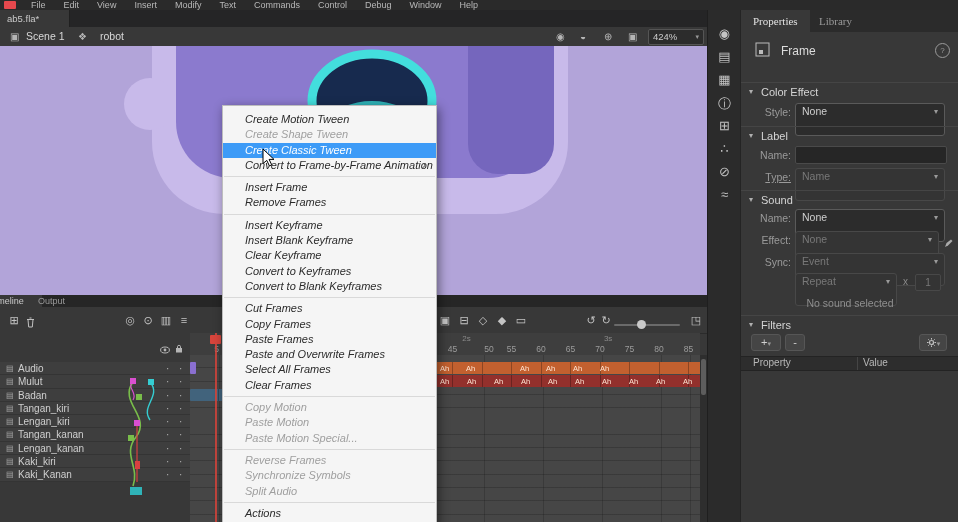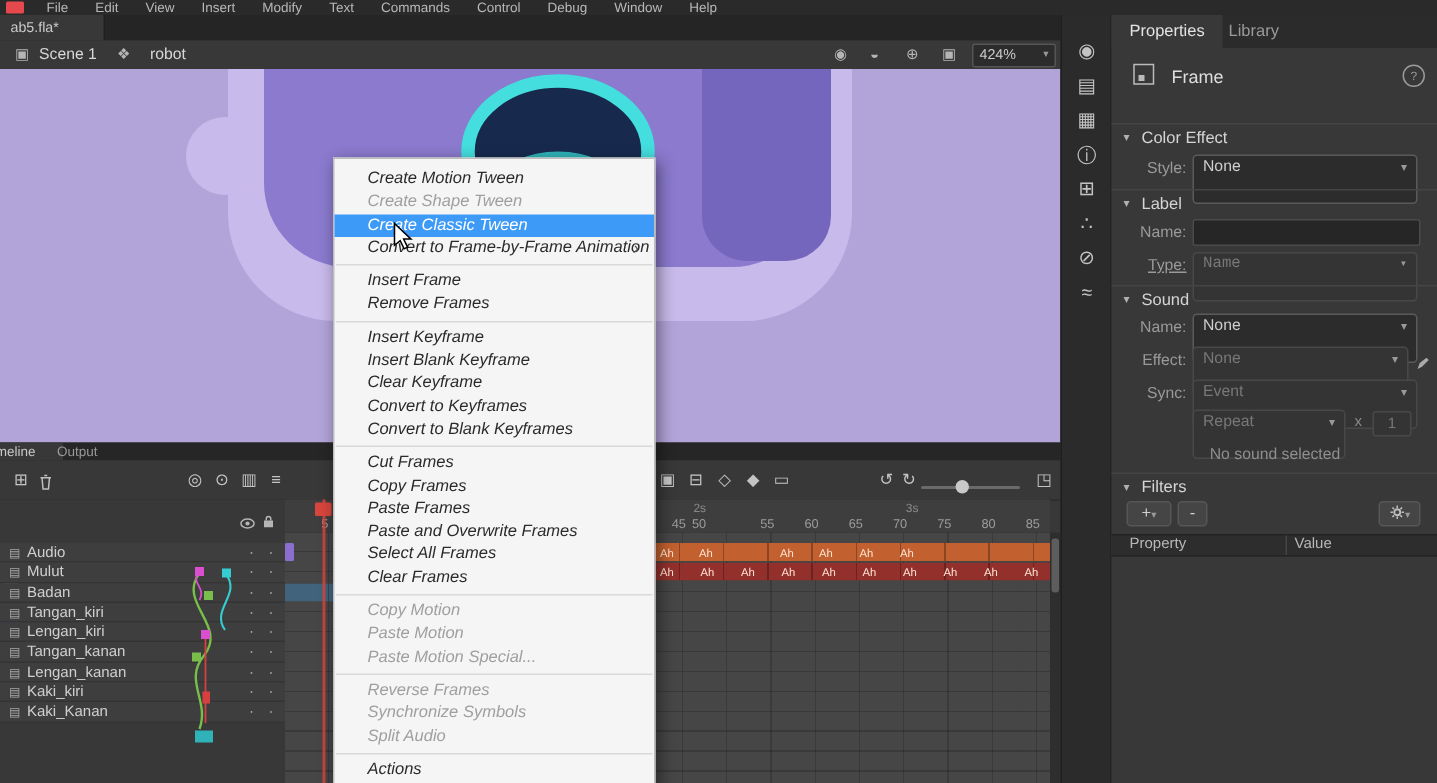--- a/index.html
+++ b/index.html
@@ -54,21 +54,21 @@
   #playhead-line{left:215px;top:38px;width:2px;height:189px;background:rgba(216,69,60,.85);z-index:4;}
   #playhead-head{left:210px;top:40px;width:11px;height:9px;background:#d8453c;border-radius:1px;z-index:5;}
   #tl-scroll{left:700px;top:60px;width:7px;height:167px;background:#2e2e2e;}
   #tl-scroll-thumb{left:701px;top:64px;width:5px;height:36px;background:#5d5d5d;border-radius:2px;}
   
   #toolstrip{left:707px;top:10px;width:33px;height:512px;background:#2b2b2b;border-left:1px solid #1f1f1f;}
   .ts-icon{position:absolute;left:0;width:33px;text-align:center;font-size:13px;color:#c3c3c3;}
   
   #props{left:740px;top:10px;width:218px;height:512px;background:#383838;border-left:1px solid #242424;}
   #props-tabs{left:0;top:0;width:218px;height:22px;background:#2b2b2b;}
-  .pp-tab{position:absolute;top:0;height:22px;font-size:11px;line-height:22px;padding:0 12px;color:#9a9a9a;}
+  .pp-tab{position:absolute;top:0;height:22px;font-size:11px;line-height:22px;padding:0 12px;color:#9a9a9a;font-family:Liberation Serif, serif;}
   .pp-tab.active{background:#383838;color:#e2e2e2;}
   .sec-h{position:absolute;left:0;width:218px;height:18px;border-top:1px solid #454545;}
   .sec-tri{position:absolute;left:8px;top:4px;font-size:8px;color:#b0b0b0;}
   .sec-title{position:absolute;left:20px;top:3px;font-size:11px;color:#d5d5d5;}
   .pr-label{position:absolute;width:46px;text-align:right;font-size:10.5px;color:#9a9a9a;}
   .sel{position:absolute;height:33px;background:#2c2c2c;border:1px solid #5a5a5a;border-radius:3px;
        font-size:10.5px;line-height:15px;color:#cfcfcf;padding:0 6px;display:flex;justify-content:space-between;box-sizing:border-box;}
   .sel.dis{background:#343434;border-color:#484848;color:#787878;}
   .sel .arr{font-size:8px;color:#9a9a9a;line-height:15px;}
   .inp{position:absolute;height:16px;background:#262626;border:1px solid #4a4a4a;border-radius:2px;}
@@ -165,21 +165,21 @@
       <span class="abs" style="left:175px;top:6px;">
         <svg width="8" height="9">
             <rect x="1" y="4" width="6" height="4.5" fill="#b5b5b5"></rect>
             <path d="M2.5 4V2.8a1.5 1.5 0 0 1 3 0V4" stroke="#b5b5b5" fill="none"></path>
           </svg>
       </span>
     </div>
     <div class="abs" id="ruler-frames">
         <div class="rnum" style="left: 17.55px;">5</div>
         <div class="rnum" style="left: 253.55px;">45</div>
-        <div class="rnum" style="left: 267px;">50</div>
+        <div class="rnum" style="left: 290px;">50</div>
         <div class="rnum" style="left: 312.55px;">55</div>
         <div class="rnum" style="left: 342.05px;">60</div>
         <div class="rnum" style="left: 371.55px;">65</div>
         <div class="rnum" style="left: 401.05px;">70</div>
         <div class="rnum" style="left: 430.55px;">75</div>
         <div class="rnum" style="left: 460.05px;">80</div>
         <div class="rnum" style="left: 489.55px;">85</div>
         <div class="rsec" style="left: 272.3px;">2s</div>
         <div class="rsec" style="left: 413.9px;">3s</div>
       </div>
@@ -324,21 +324,21 @@
         <span class="arr">▾</span>
     </div>
 
     <div class="sec-h" style="top:116px;">
       <span class="sec-tri">▾</span>
       <span class="sec-title">Label</span>
     </div>
     <span class="pr-label" style="left:4px;top:139px;">Name:</span>
     <div class="inp" style="left:54px;top:136px;width:150px;"></div>
     <span class="pr-label" style="left:4px;top:161px;text-decoration:underline;">Type:</span>
-    <div class="sel dis" style="left:54px;top:158px;width:150px;font-family:Liberation Mono, monospace;">
+    <div class="sel dis" style="left:54px;top:158px;width:150px;">
       <span>Name</span>
         <span class="arr">▾</span>
     </div>
 
     <div class="sec-h" style="top:180px;">
       <span class="sec-tri">▾</span>
       <span class="sec-title">Sound</span>
     </div>
     <span class="pr-label" style="left:4px;top:202px;">Name:</span>
     <div class="sel" style="left:54px;top:199px;width:150px;">

